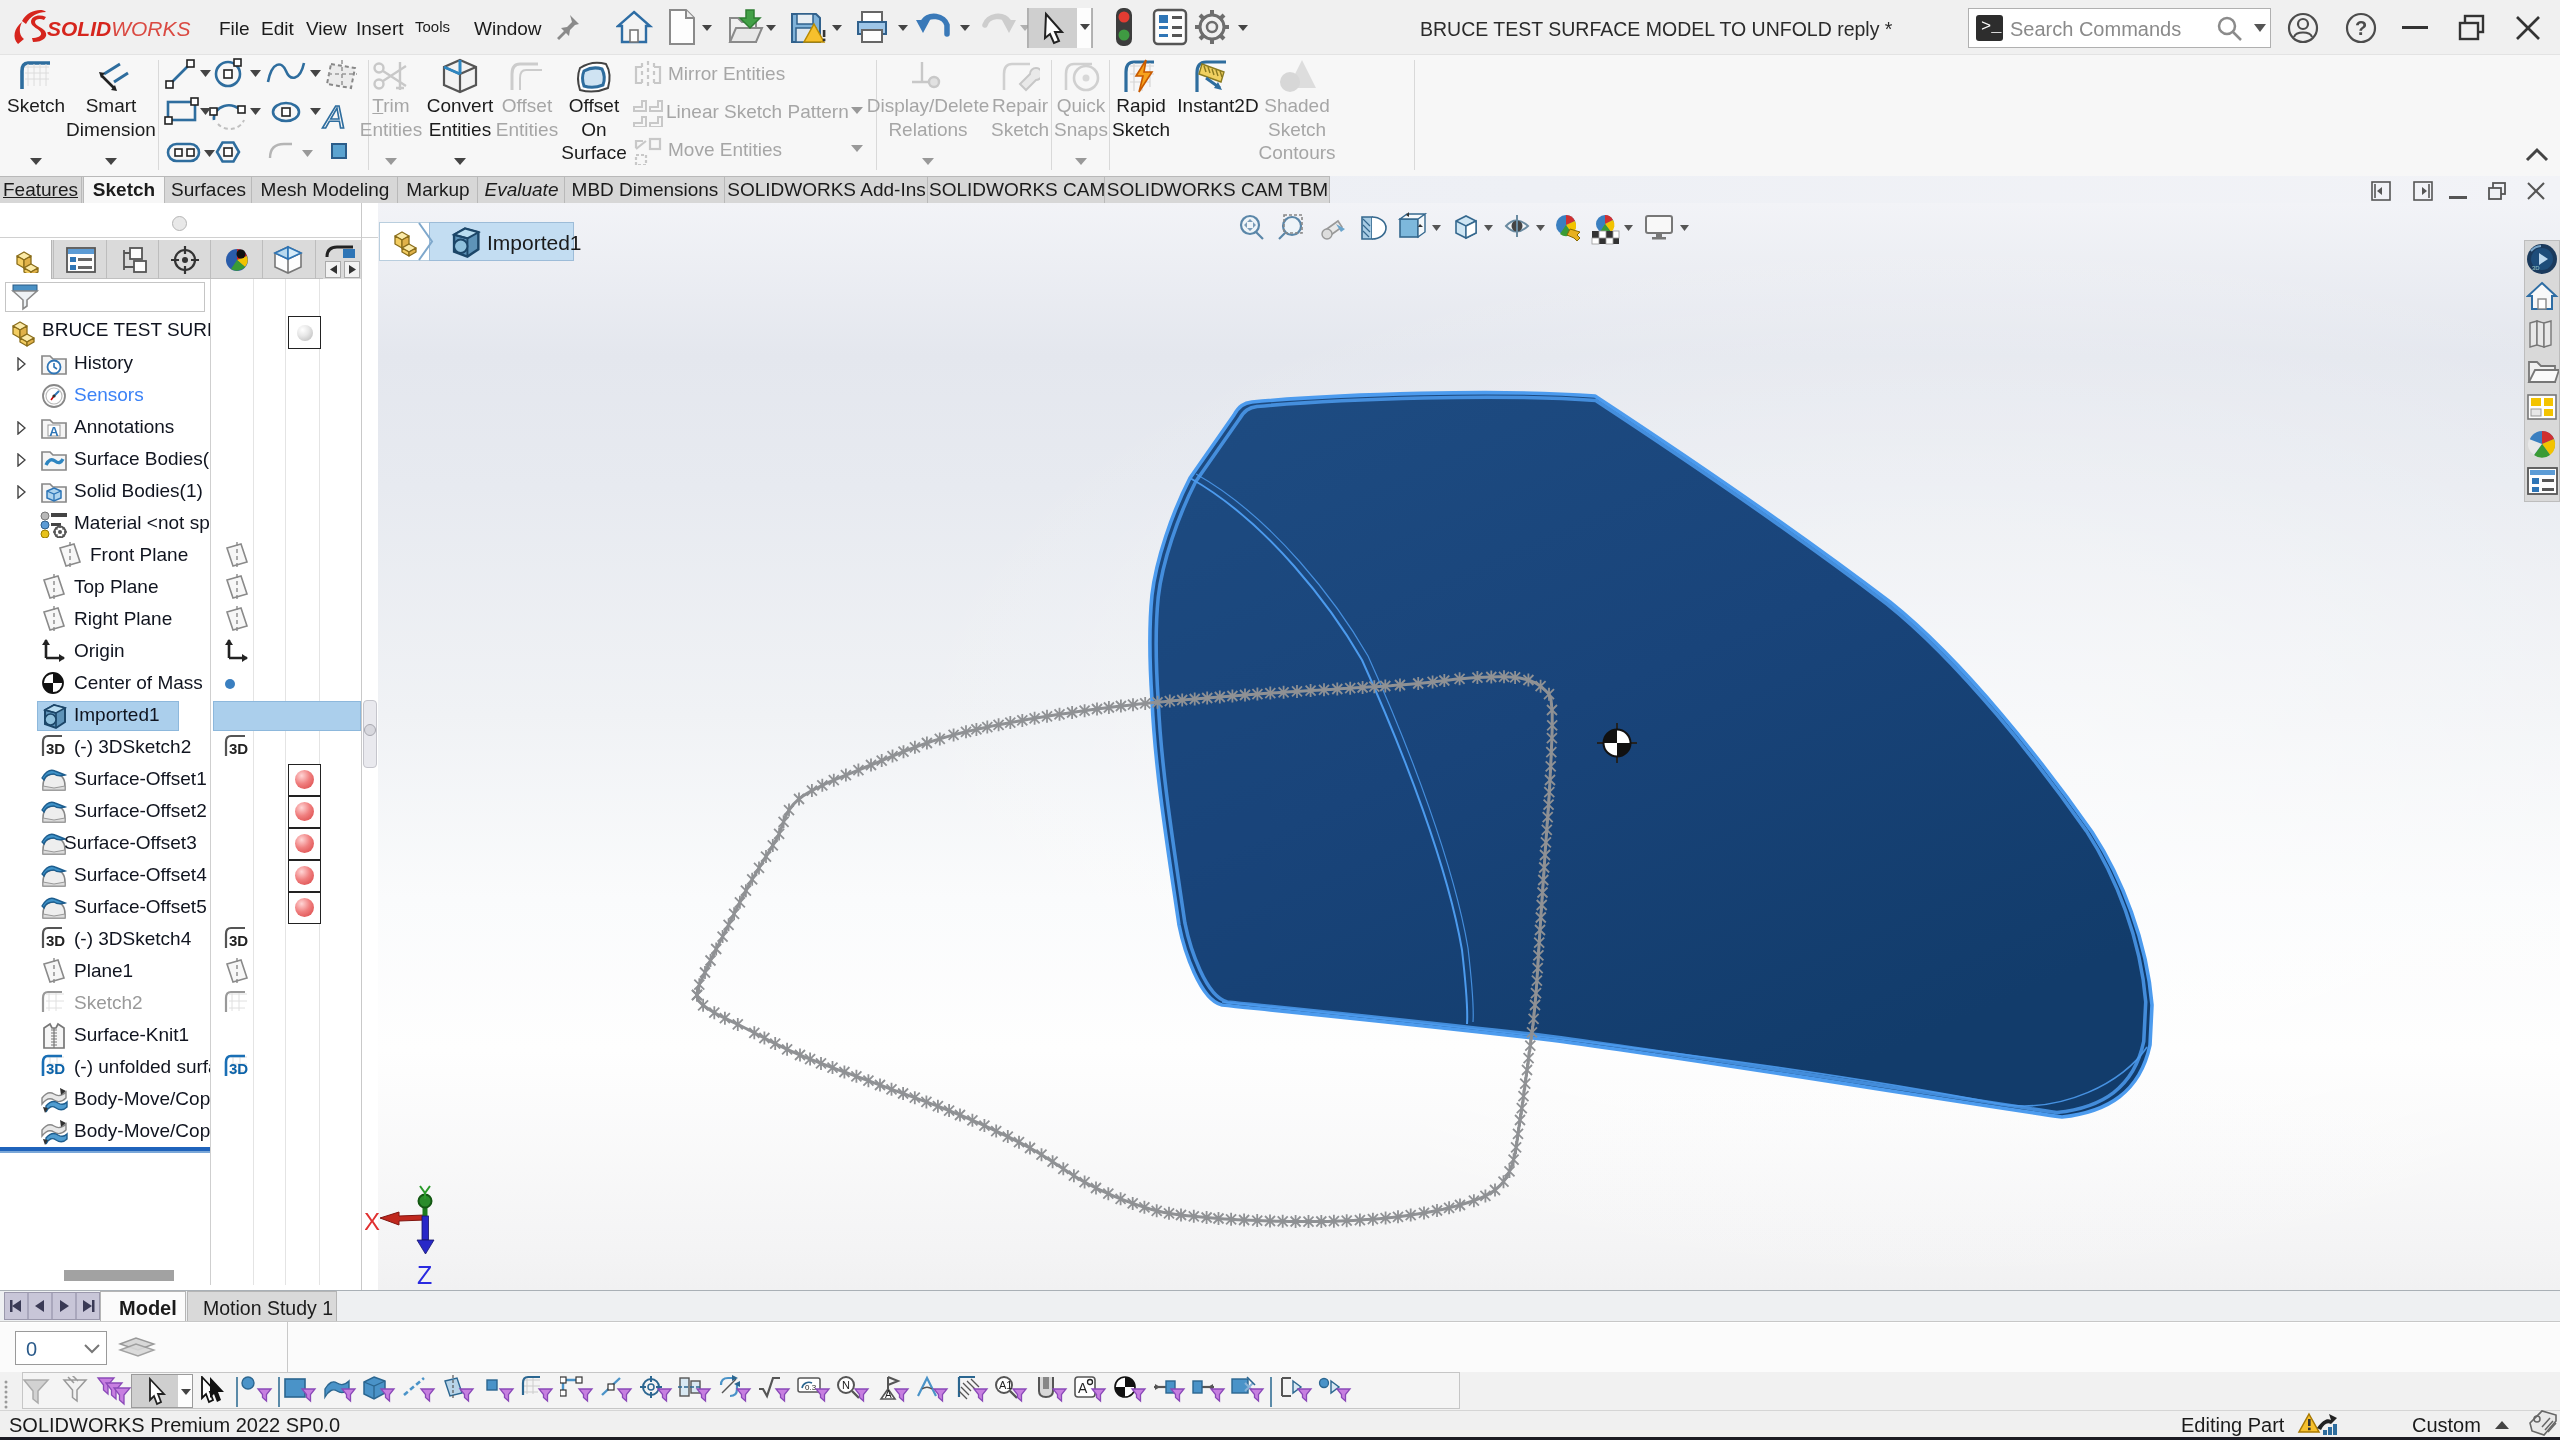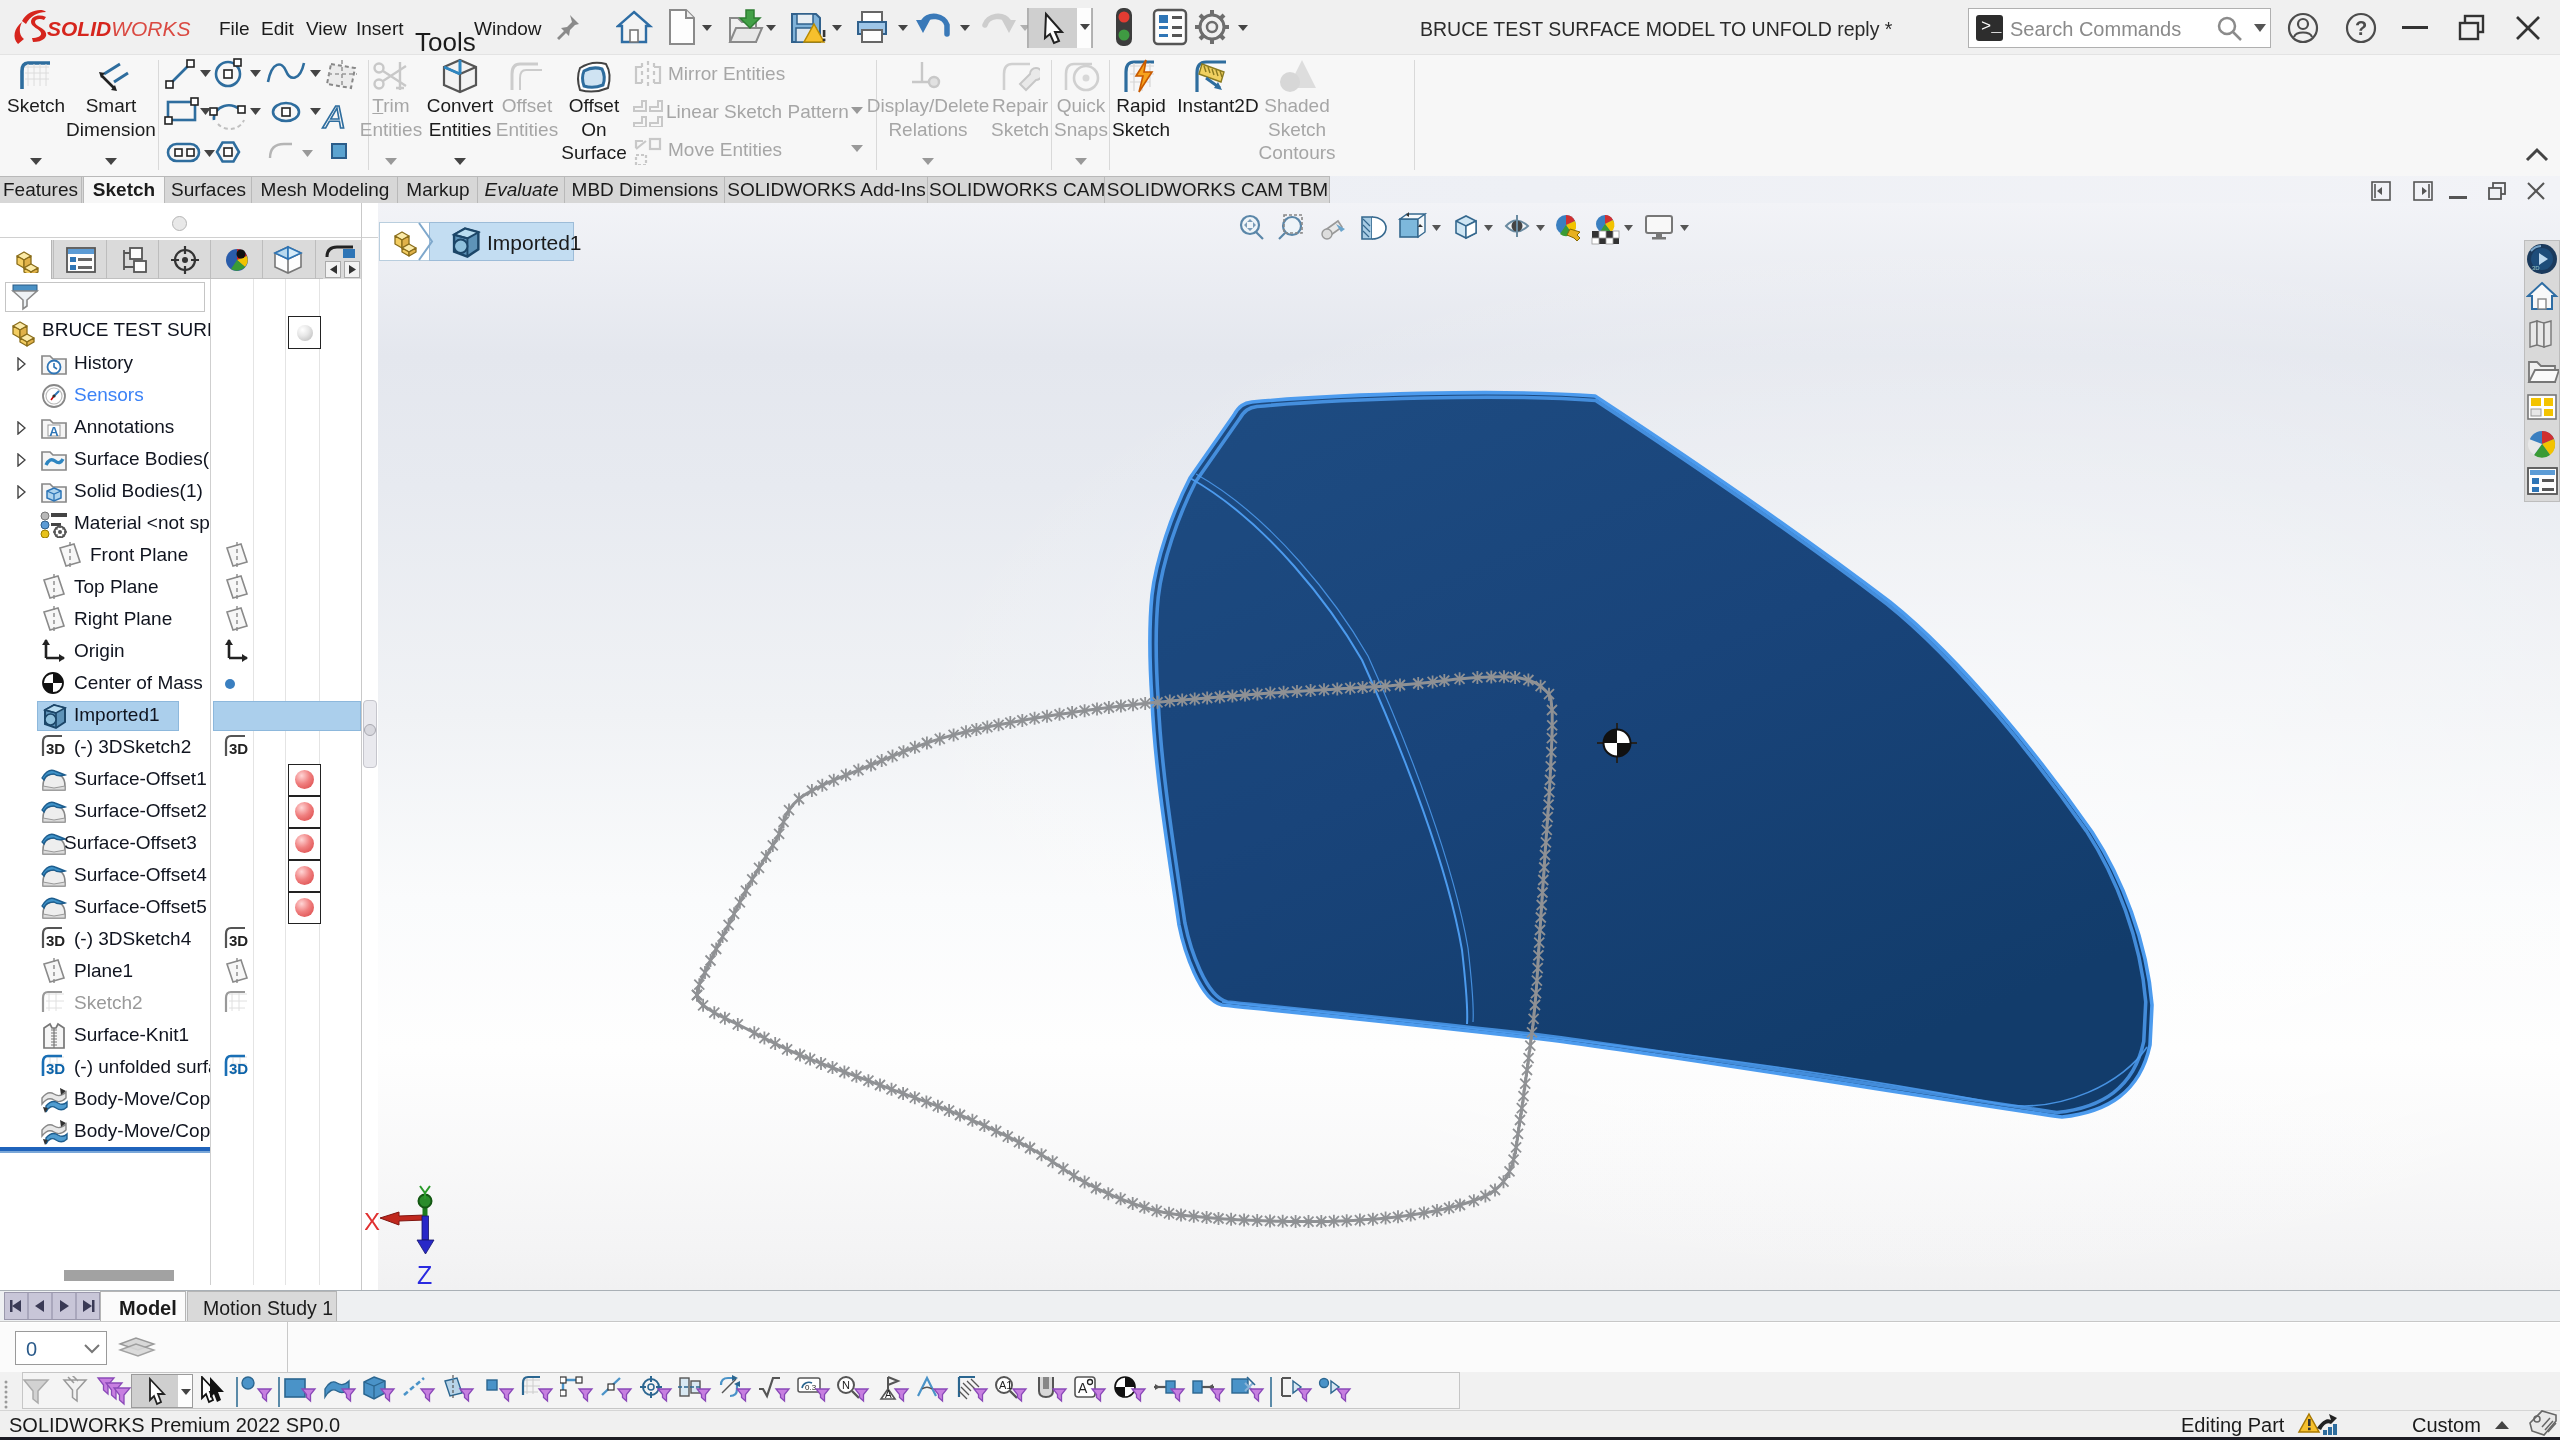--- a/index.html
+++ b/index.html
@@ -40,21 +40,21 @@
 <svg class="abs" style="left:10px;top:6px" width="44" height="44" viewBox="0 0 44 44">
 <path d="M8 38 C2 32 4 22 12 16 C8 24 10 30 14 33 Z" fill="#d6251d"></path>
 <path d="M12 15 C18 4 32 2 36 6 C28 6 20 10 16 18 Z" fill="#d6251d"></path>
 <path d="M23 36 c10 0 16 -5 12 -11 c-3 -4 -10 -5 -10 -9 c0 -3 5 -4 9 -2 l2 -3 c-7 -3 -15 -1 -15 5 c0 5 9 7 10 11 c1 3 -4 5 -9 5 z" fill="#d6251d"></path>
 </svg>
 <div class="t" style="left:47px;top:17px;font-size:21px;font-style:italic;color:#d6251d"><b>SOLID</b><span style="color:#da4a42">WORKS</span></div>
 <div class="t" style="left:219px;top:18px;font-size:19px">File</div>
 <div class="t" style="left:261px;top:18px;font-size:19px">Edit</div>
 <div class="t" style="left:306px;top:18px;font-size:19px">View</div>
 <div class="t" style="left:356px;top:18px;font-size:19px">Insert</div>
-<div class="t" style="left:415px;top:27px;font-size:26px">Tools</div>
+<div class="t" style="left:415px;top:18px;font-size:15px">Tools</div>
 <div class="t" style="left:474px;top:18px;font-size:19px">Window</div>
 <svg class="abs" style="left:553px;top:12px" width="30" height="30" viewBox="0 0 30 30">
       <g fill="#8a8a8a">
         <path d="M17 3 l9 9 -4 1 -5 5 -1 6 -3 -3 -7 7 -2-2 7-7 -3-3 6-1 5-5 z"></path>
       </g>
     </svg>
 
 <svg class="abs" style="left:616px;top:8px" width="640" height="40" viewBox="0 0 640 40">
 
 <g transform="translate(0,0)">
@@ -380,21 +380,21 @@
 
 <svg class="abs" style="left:2524px;top:145px" width="26" height="18" viewBox="0 0 26 18">
       <path d="M3 15 L13 5 L23 15" fill="none" stroke="#444" stroke-width="3"></path>
     </svg>
 </div>
 
 <div id="tabs-content">
 <style>
 .rtab{position:absolute;top:177px;height:26px;line-height:26px;font-size:19px;color:#1b1b1b;text-align:center;border-right:1px solid #b9b9b9;background:#d7d7d7;white-space:nowrap;overflow:hidden;}
 </style>
-<div class="rtab" style="left:0px;width:82px;">Features</div>
+<div class="rtab" style="left:0px;width:82px;text-decoration:underline;">Features</div>
 <div class="rtab" style="left:83px;width:82px;background:#f7f7f7;font-weight:bold;border-left:1px solid #b9b9b9;">Sketch</div>
 <div class="rtab" style="left:166px;width:86px;">Surfaces</div>
 <div class="rtab" style="left:253px;width:145px;">Mesh Modeling</div>
 <div class="rtab" style="left:399px;width:79px;">Markup</div>
 <div class="rtab" style="left:479px;width:86px;font-style:italic;">Evaluate</div>
 <div class="rtab" style="left:566px;width:159px;">MBD Dimensions</div>
 <div class="rtab" style="left:726px;width:202px;">SOLIDWORKS Add-Ins</div>
 <div class="rtab" style="left:929px;width:176px;">SOLIDWORKS CAM</div>
 <div class="rtab" style="left:1106px;width:224px;">SOLIDWORKS CAM TBM</div>
 

